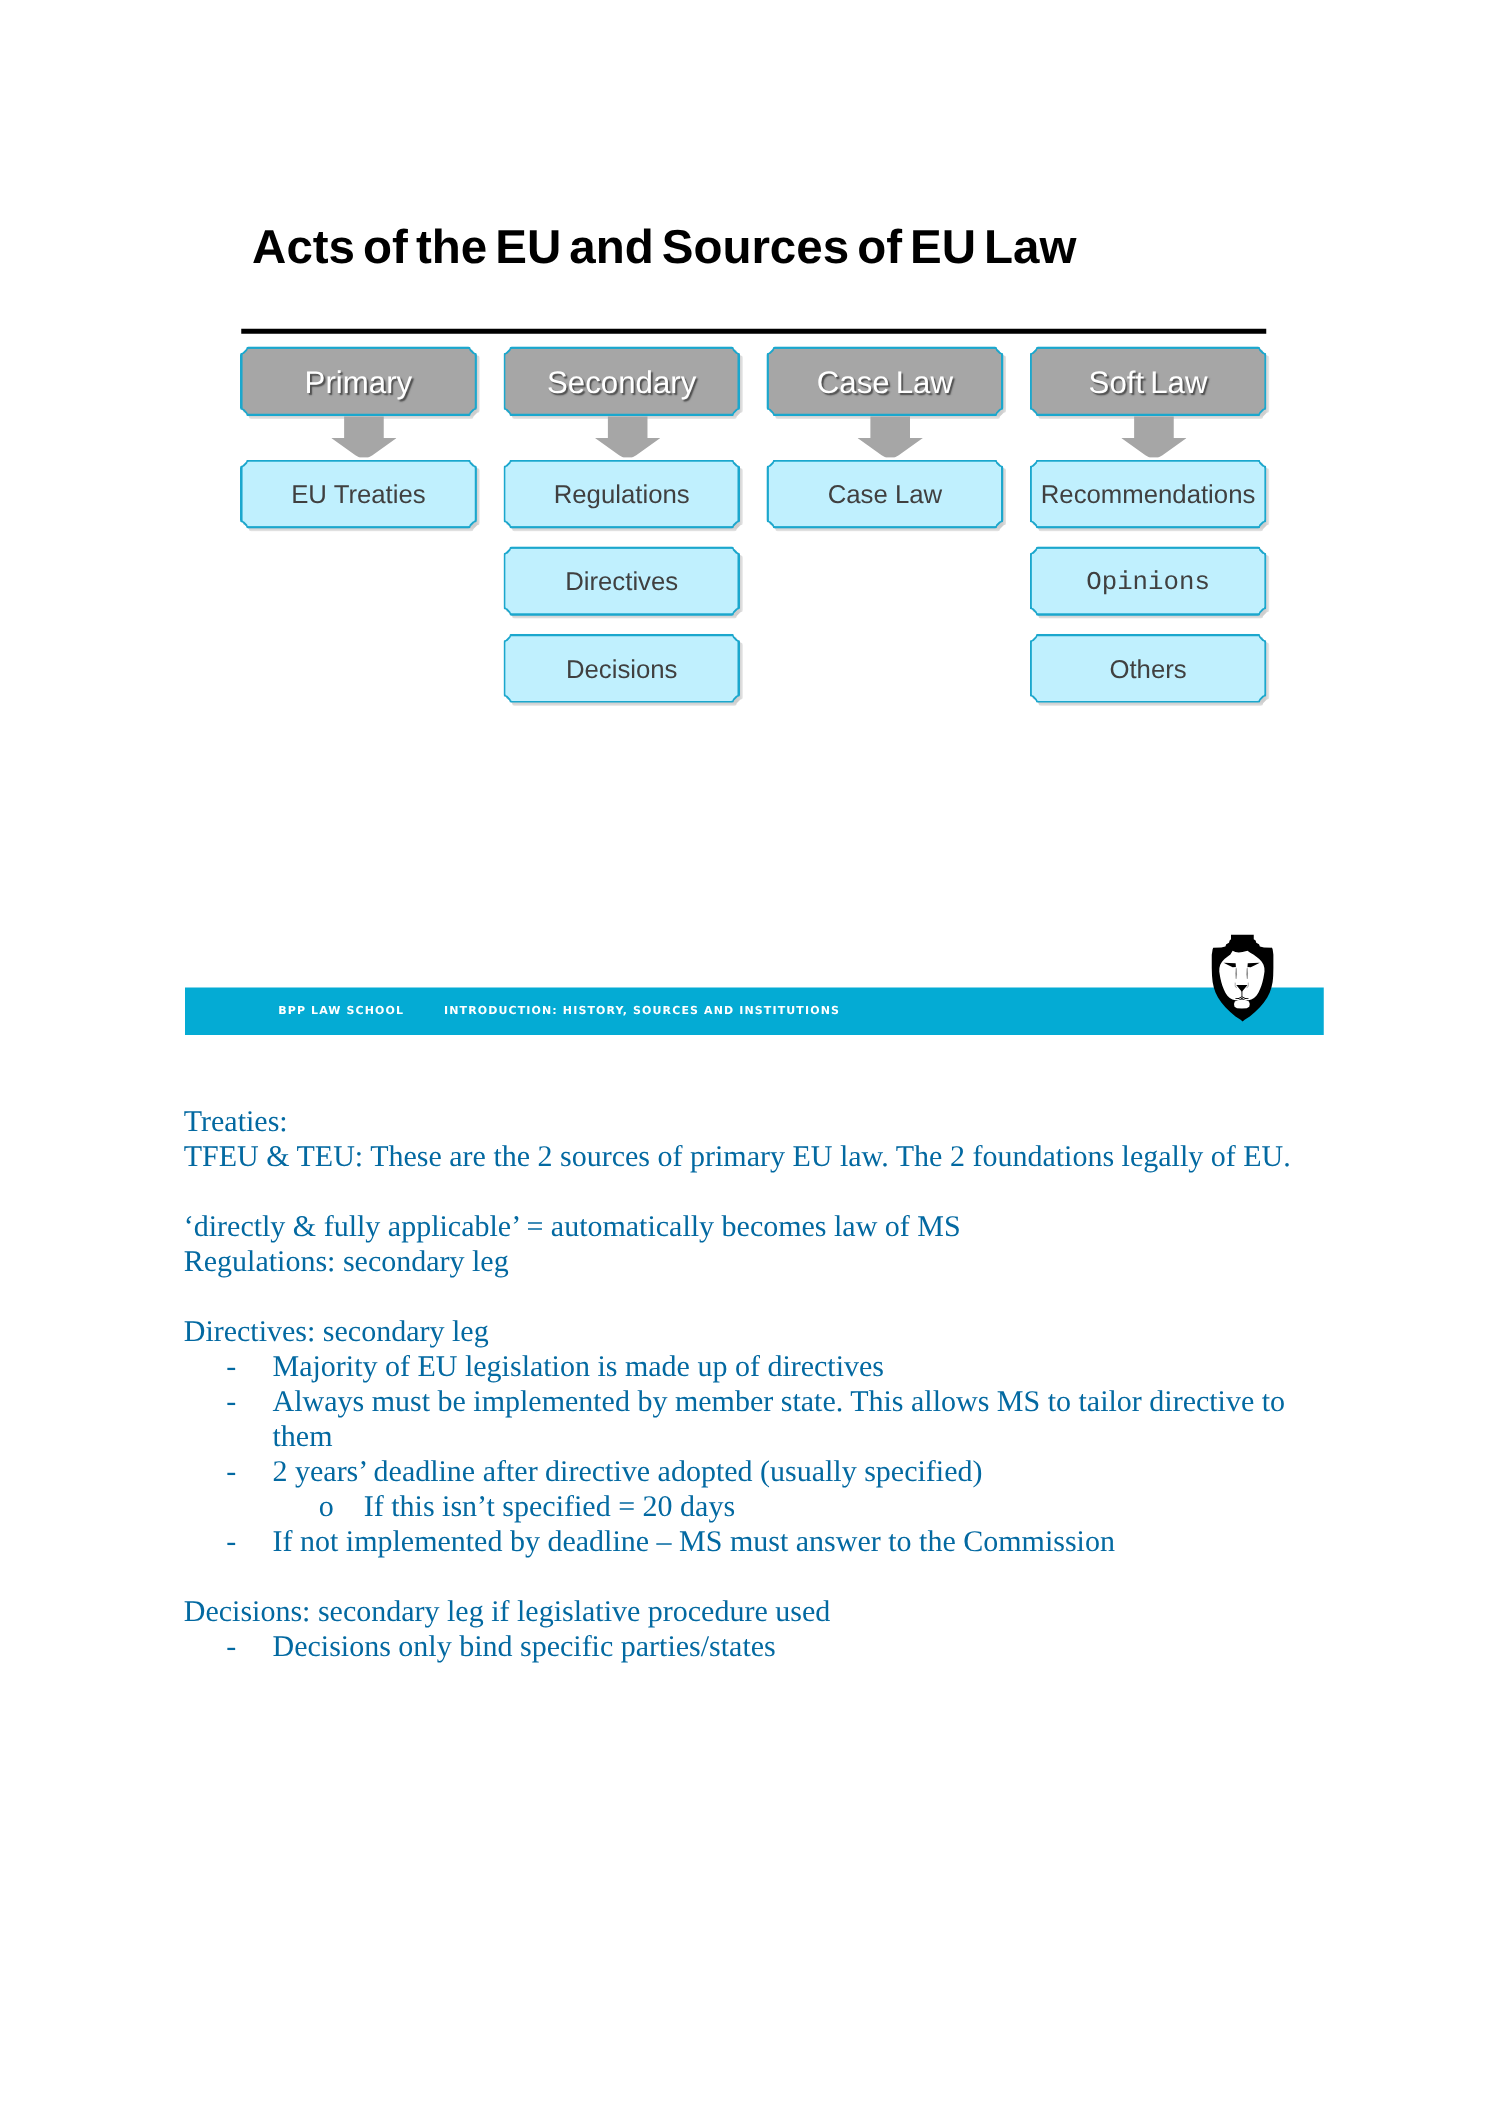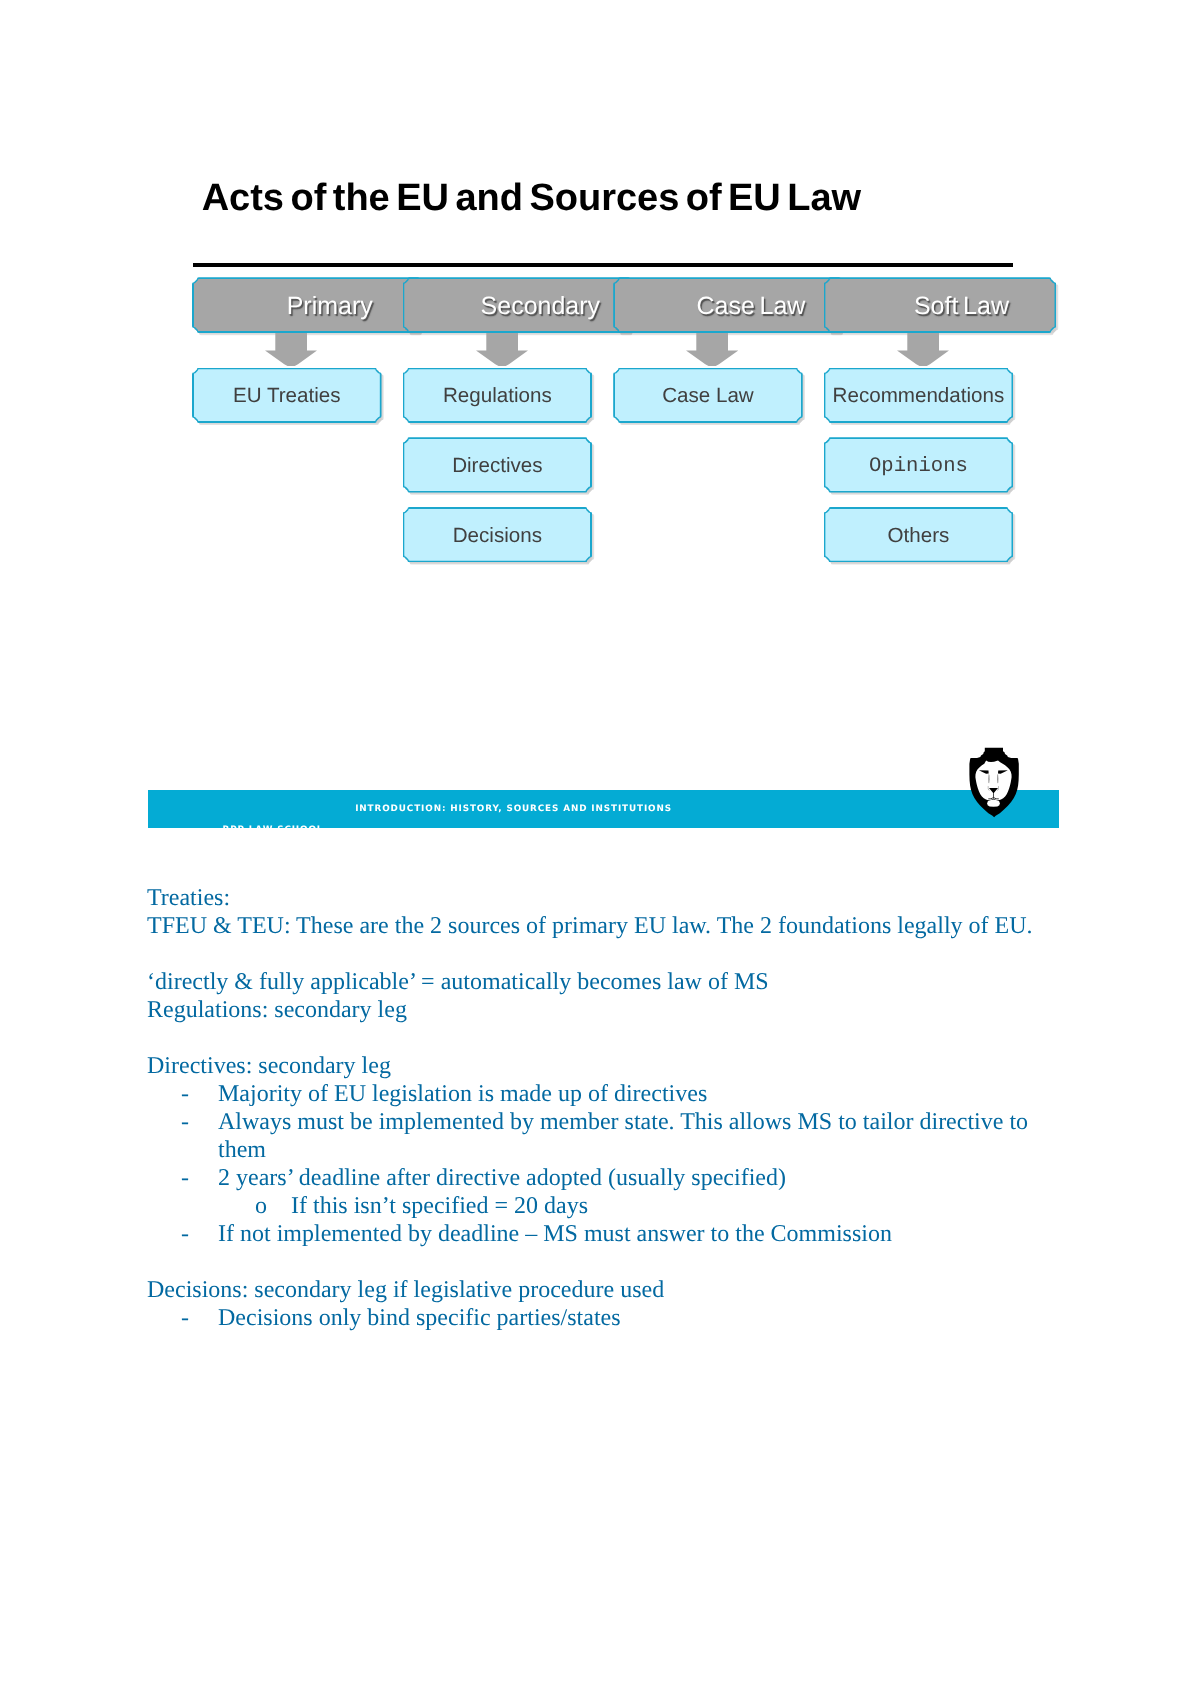--- a/index.html
+++ b/index.html
@@ -23,35 +23,35 @@
        font-family:"Liberation Sans",sans-serif;}
   .box .sh{position:absolute;left:2.2px;top:2.2px;right:-2.2px;bottom:-2.2px;
        background:rgba(0,0,0,.20);filter:blur(2.0px);
        clip-path:polygon(0 6.80px,0.42px 5.37px,1.90px 4.90px,4.90px 1.90px,5.37px 0.42px,6.80px 0,calc(100% - 6.80px) 0,calc(100% - 5.37px) 0.42px,calc(100% - 4.90px) 1.90px,calc(100% - 1.90px) 4.90px,calc(100% - 0.42px) 5.37px,100% 6.80px,100% calc(100% - 6.80px),calc(100% - 0.42px) calc(100% - 5.37px),calc(100% - 1.90px) calc(100% - 4.90px),calc(100% - 4.90px) calc(100% - 1.90px),calc(100% - 5.37px) calc(100% - 0.42px),calc(100% - 6.80px) 100%,6.80px 100%,5.37px calc(100% - 0.42px),4.90px calc(100% - 1.90px),1.90px calc(100% - 4.90px),0.42px calc(100% - 5.37px),0 calc(100% - 6.80px));}
   .box .bd{position:absolute;left:0;top:0;right:0;bottom:0;
        clip-path:polygon(0 6.80px,0.42px 5.37px,1.90px 4.90px,4.90px 1.90px,5.37px 0.42px,6.80px 0,calc(100% - 6.80px) 0,calc(100% - 5.37px) 0.42px,calc(100% - 4.90px) 1.90px,calc(100% - 1.90px) 4.90px,calc(100% - 0.42px) 5.37px,100% 6.80px,100% calc(100% - 6.80px),calc(100% - 0.42px) calc(100% - 5.37px),calc(100% - 1.90px) calc(100% - 4.90px),calc(100% - 4.90px) calc(100% - 1.90px),calc(100% - 5.37px) calc(100% - 0.42px),calc(100% - 6.80px) 100%,6.80px 100%,5.37px calc(100% - 0.42px),4.90px calc(100% - 1.90px),1.90px calc(100% - 4.90px),0.42px calc(100% - 5.37px),0 calc(100% - 6.80px));}
   .box .fl{position:absolute;left:1.7px;top:1.7px;right:1.7px;bottom:1.7px;
        clip-path:polygon(0 5.60px,0.34px 4.42px,1.57px 4.03px,4.03px 1.57px,4.42px 0.34px,5.60px 0,calc(100% - 5.60px) 0,calc(100% - 4.42px) 0.34px,calc(100% - 4.03px) 1.57px,calc(100% - 1.57px) 4.03px,calc(100% - 0.34px) 4.42px,100% 5.60px,100% calc(100% - 5.60px),calc(100% - 0.34px) calc(100% - 4.42px),calc(100% - 1.57px) calc(100% - 4.03px),calc(100% - 4.03px) calc(100% - 1.57px),calc(100% - 4.42px) calc(100% - 0.34px),calc(100% - 5.60px) 100%,5.60px 100%,4.42px calc(100% - 0.34px),4.03px calc(100% - 1.57px),1.57px calc(100% - 4.03px),0.34px calc(100% - 4.42px),0 calc(100% - 5.60px));}
   .box .tx{position:relative;z-index:2;top:1.3px;}
   .box.head{height:55.7px;color:#fff;font-size:25px;word-spacing:-2.2px;
-       text-shadow:1.5px 1.6px 1.2px rgba(70,70,70,.95);padding-left:43px;}
+       text-shadow:1.5px 1.6px 1.2px rgba(70,70,70,.95);}
   .box.head .bd{background:#1ba7cd;}
   .box.head .fl{background:#a6a6a6;}
   .box.leaf{color:#404040;font-size:20.6px;}
   .box.leaf .bd{background:#1ba7cd;}
   .box.leaf .fl{background:#c0f0fe;}
 
   .arrow{position:absolute;width:52.3px;height:33.2px;}
 
   
   .footbar{position:absolute;left:146px;top:790px;width:911px;height:38px;background:#04abd4;}
   .footbar .ft{position:absolute;font-family:"DejaVu Sans",sans-serif;
        font-weight:bold;font-size:8.8px;line-height:8.8px;letter-spacing:0.9px;
        color:#fff;white-space:nowrap;}
-  .ft-left{left:74.6px;top:15.2px;margin-top:21px;}
+  .ft-left{left:74.6px;top:15.2px;}
   .ft-right{left:207.2px;top:15.2px;}
   .logo{position:absolute;left:963.5px;top:746.8px;width:53.5px;height:71.5px;}
 
   
   .doc{position:absolute;left:147px;top:883.8px;width:893px;
        font-family:"Liberation Serif",serif;font-size:24px;line-height:28px;color:#0369a1;}
   .doc p{margin:0;}
   .doc p.blank{height:28px;}
   .li{position:relative;padding-left:71px;}
   .li .mk{position:absolute;left:34px;top:0;}

